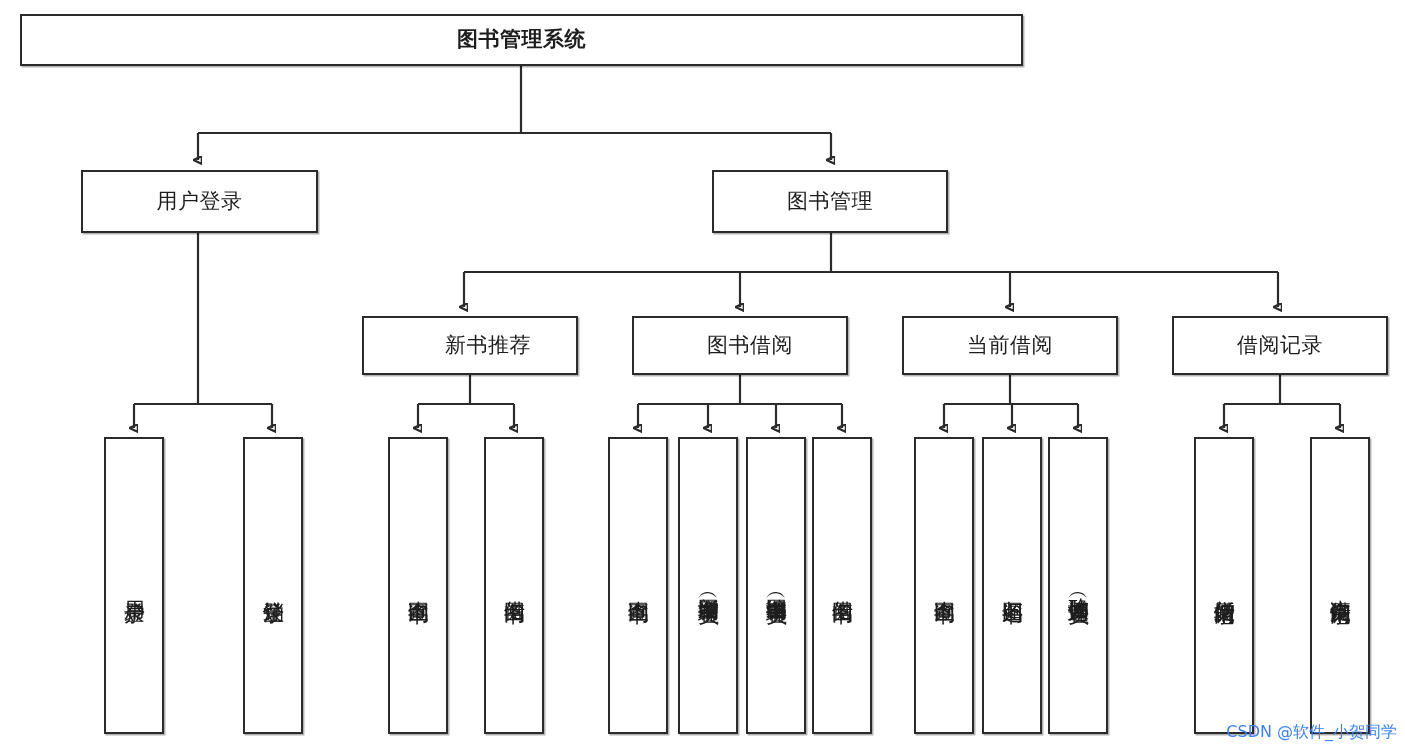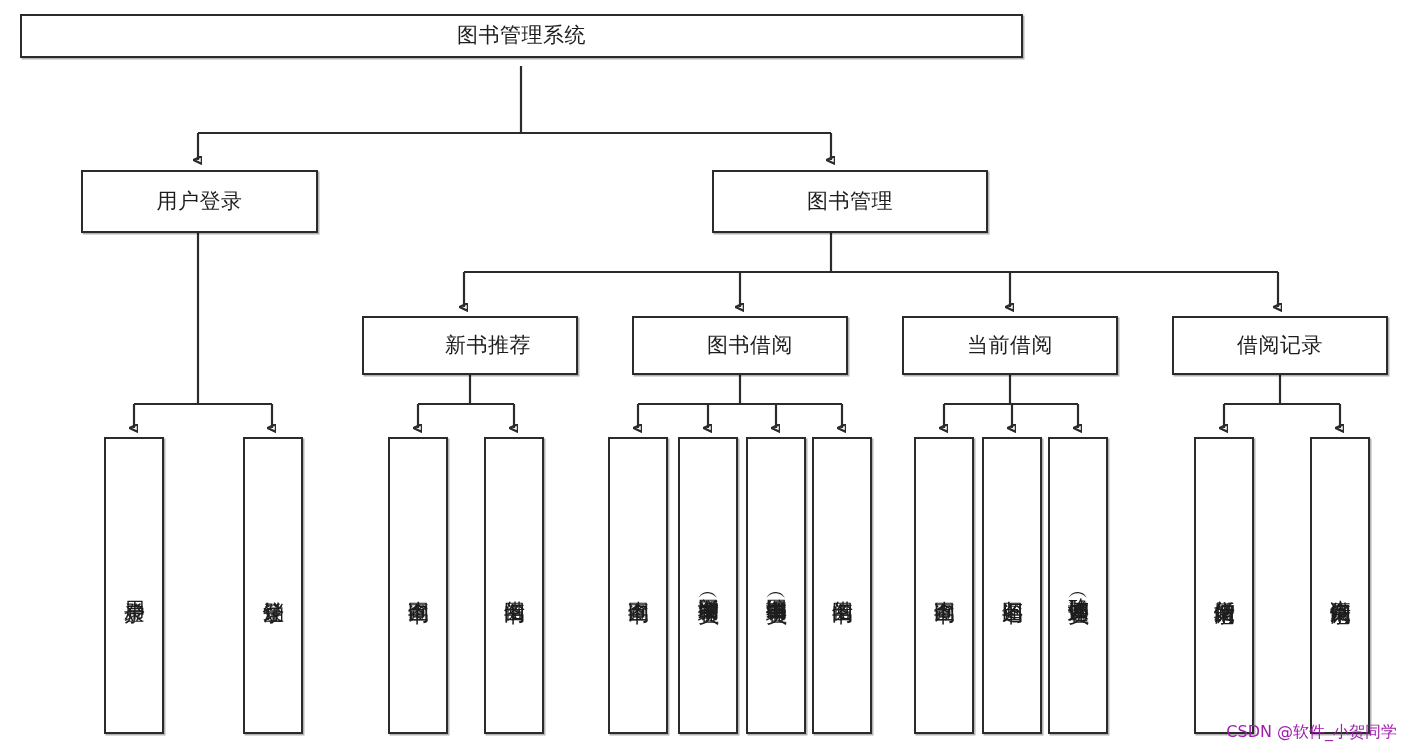--- a/index.html
+++ b/index.html
@@ -56,21 +56,21 @@
     font-size: 21px;
     line-height: 1.38;
     letter-spacing: 1px;
     white-space: nowrap;
   }
   #watermark {
     position: absolute;
     right: 8px;
     bottom: 4px;
     font-size: 16px;
-    color: #a21caf;
+    color: #3b82f6;
     white-space: nowrap;
     pointer-events: none;
   }
   svg#edges {
     position: absolute;
     left: 0;
     top: 0;
     width: 1405px;
     height: 747px;
     pointer-events: none;
@@ -141,28 +141,28 @@
     </g>
 
     <g>
       <line x1="1280" y1="375" x2="1280" y2="404"></line>
       <line x1="1224" y1="404" x2="1340" y2="404"></line>
       <line x1="1224" y1="404" x2="1224" y2="428" marker-end="url(#arrowhead)"></line>
       <line x1="1340" y1="404" x2="1340" y2="428" marker-end="url(#arrowhead)"></line>
     </g>
   </svg>
 
-  <div class="node-box" id="node-root" style="left: 20px; top: 14px; width: 1003px; height: 44px;">
+  <div class="node-box" id="node-root" style="left: 20px; top: 14px; width: 1003px; height: 52px; font-weight: bold;">
     <span class="node-label">图书管理系统</span>
   </div>
 
   <div class="node-box" id="node-l2-0" style="left: 81px; top: 170px; width: 237px; height: 63px;">
     <span class="node-label">用户登录</span>
   </div>
-  <div class="node-box" id="node-l2-1" style="left: 712px; top: 170px; width: 276px; height: 63px;">
+  <div class="node-box" id="node-l2-1" style="left: 712px; top: 170px; width: 236px; height: 63px;">
     <span class="node-label">图书管理</span>
   </div>
 
   <div class="node-box" id="node-l3-0" style="left: 362px; top: 316px; width: 216px; height: 59px; padding-left: 36px;">
     <span class="node-label">新书推荐</span>
   </div>
   <div class="node-box" id="node-l3-1" style="left: 632px; top: 316px; width: 216px; height: 59px; padding-left: 20px;">
     <span class="node-label">图书借阅</span>
   </div>
   <div class="node-box" id="node-l3-2" style="left: 902px; top: 316px; width: 216px; height: 59px;">

